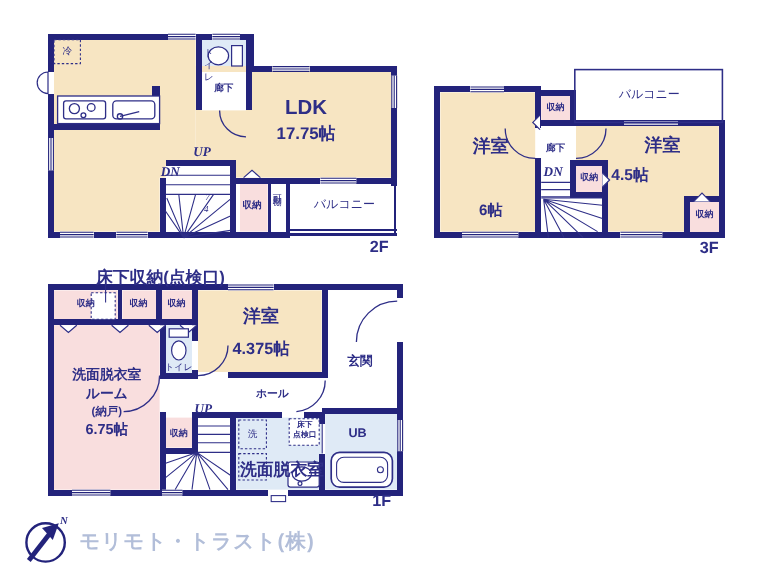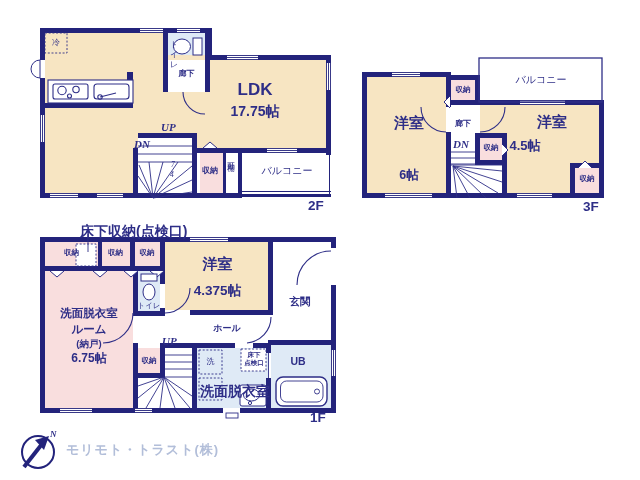--- a/index.html
+++ b/index.html
@@ -4,21 +4,21 @@
 <style>
   html,body{margin:0;padding:0;background:#fff;}
   #stage{position:relative;width:640px;height:480px;background:#ffffff;overflow:hidden;
          font-family:"Liberation Sans","DejaVu Sans",sans-serif;}
   #plans-svg{position:absolute;left:0;top:0;}
   .lbl{position:absolute;color:#2e2e87;line-height:1;white-space:nowrap;font-weight:bold;}
   .c{text-align:center;}
   .v{writing-mode:vertical-rl;text-orientation:upright;letter-spacing:1px;}
   .it{font-family:"Liberation Serif","DejaVu Serif",serif;font-style:italic;}
   .fl{font-size:13.5px;font-weight:bold;text-align:center;}
-  .logo{color:#b2bed9;font-size:13px;font-weight:bold;letter-spacing:1px;}
+  .logo{color:#b2bed9;font-size:17px;font-weight:bold;letter-spacing:1px;}
 </style>
 </head>
 <body>
 
 <div id="stage">
 
 <svg id="plans-svg" width="640" height="480" viewBox="0 0 640 480">
 
   <g>
 

